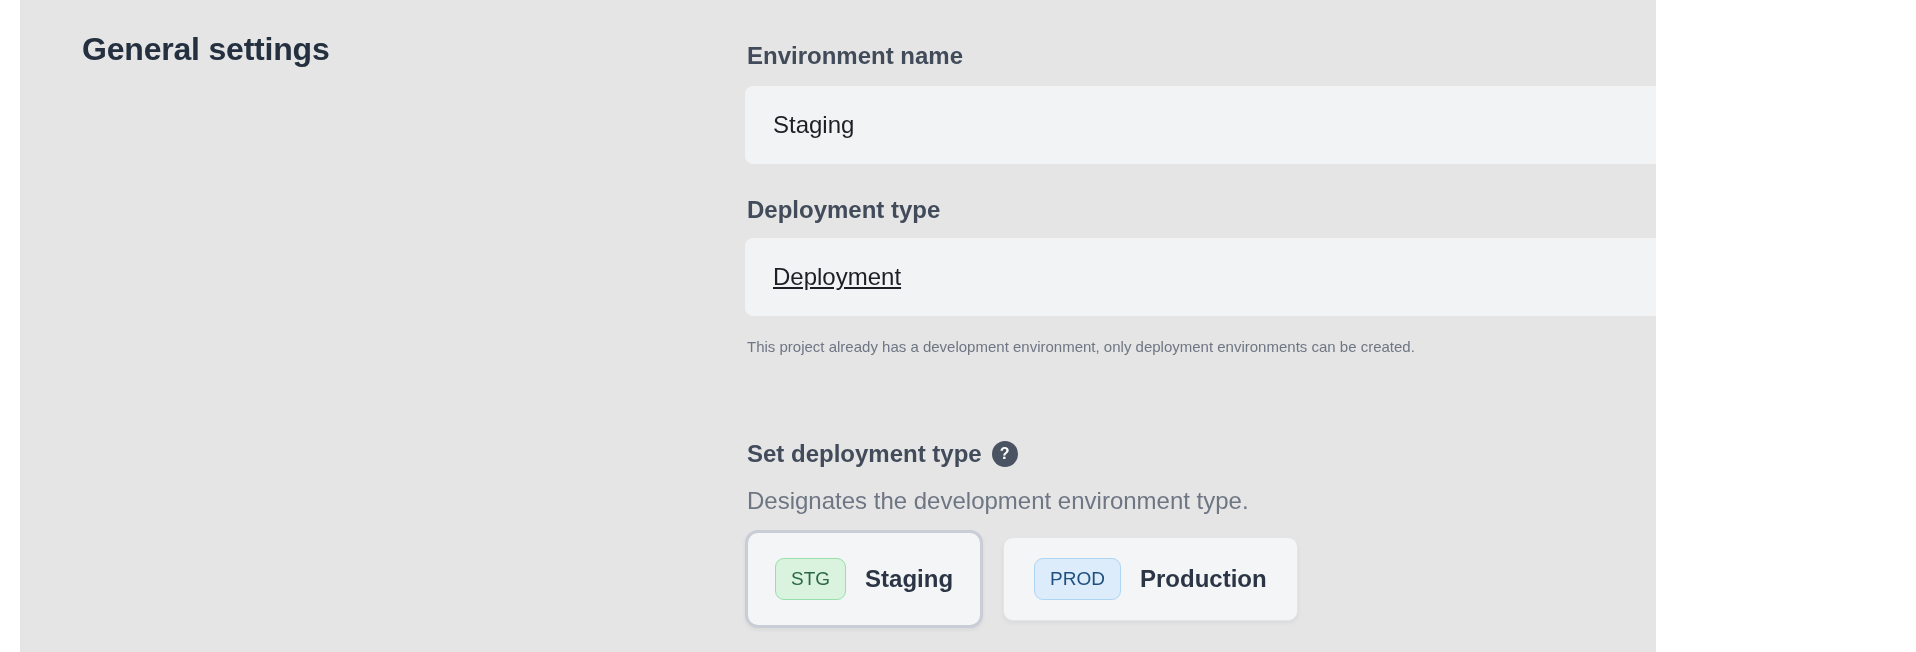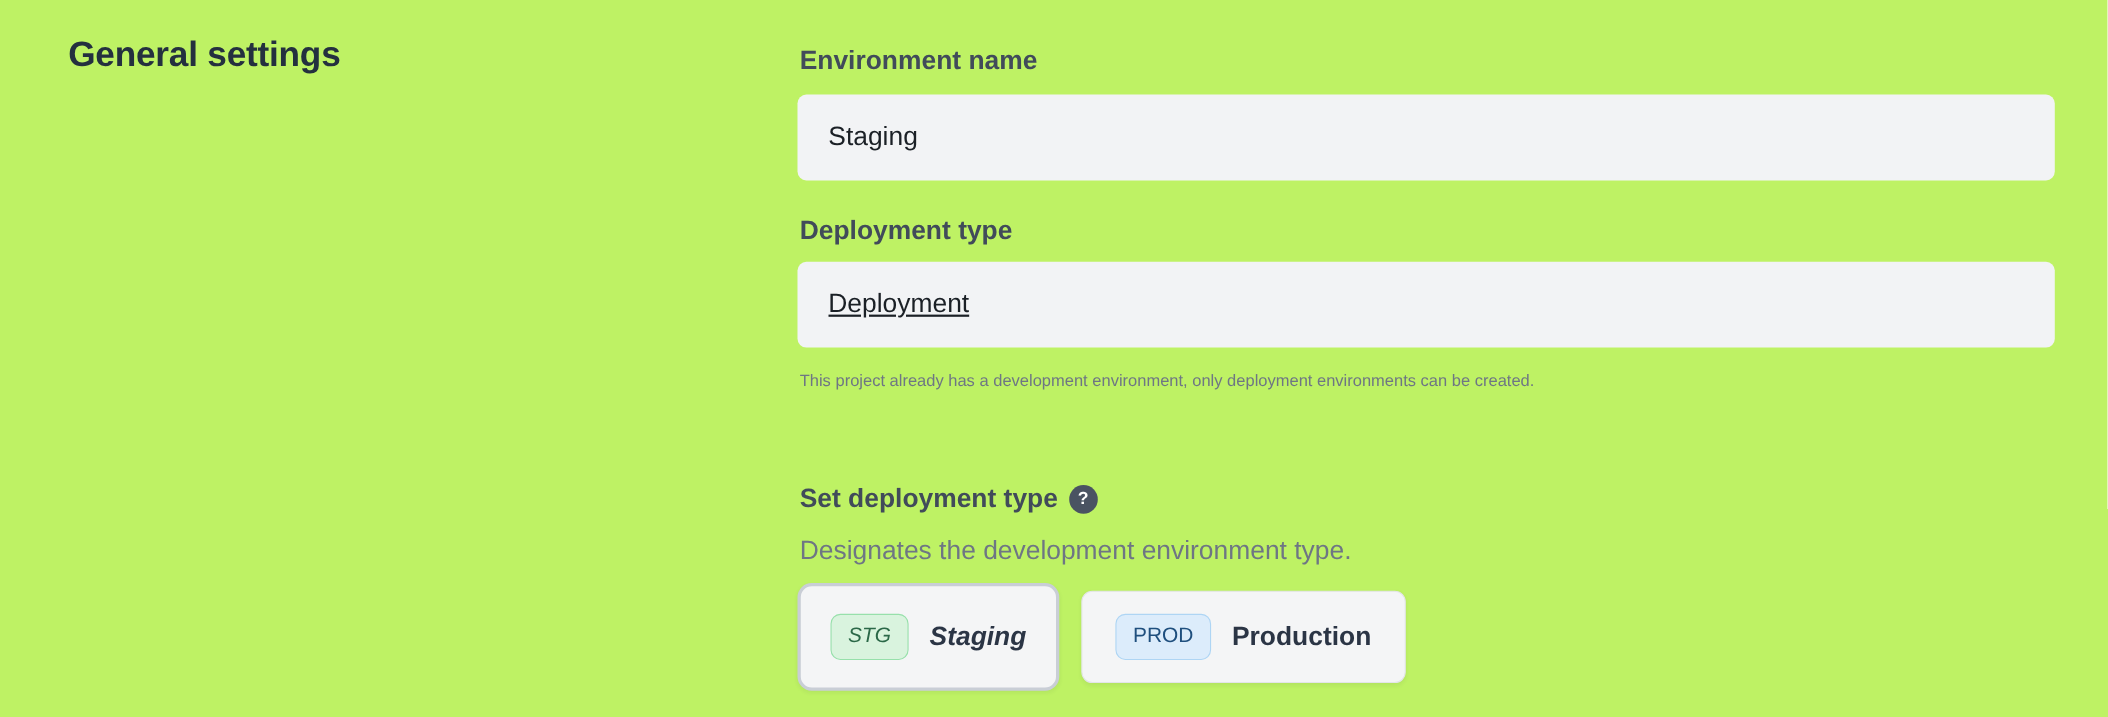--- a/index.html
+++ b/index.html
@@ -1,23 +1,24 @@
 <!DOCTYPE html>
 <html><head>
 <meta charset="utf-8">
 <style>
   * { margin: 0; padding: 0; box-sizing: border-box; }
   html, body { background: #ffffff; }
   #app {
     position: relative;
-    width: 1916px;
+    width: 1636px;
     height: 652px;
-    background: #bef264;
+    background: #e5e5e5;
     font-family: "Liberation Sans", sans-serif;
     overflow: hidden;
+    margin-left: 20px;
   }
   .page-title {
     position: absolute;
     left: 62px;
     top: 31px;
     font-size: 32px;
     font-weight: 700;
     color: #24303f;
     letter-spacing: -0.2px;
   }
@@ -111,21 +112,20 @@
     font-size: 24px;
     font-weight: 700;
     color: #2b3545;
     cursor: pointer;
   }
   .opt-btn.selected {
     height: 98px;
     border: 3px solid #c9ced6;
     border-radius: 13px;
     padding: 0 27px;
-    font-style: italic;
   }
   .badge {
     display: inline-flex;
     align-items: center;
     justify-content: center;
     font-size: 19px;
     font-weight: 400;
     padding: 9px 15px;
     border-radius: 9px;
     border: 1px solid transparent;

